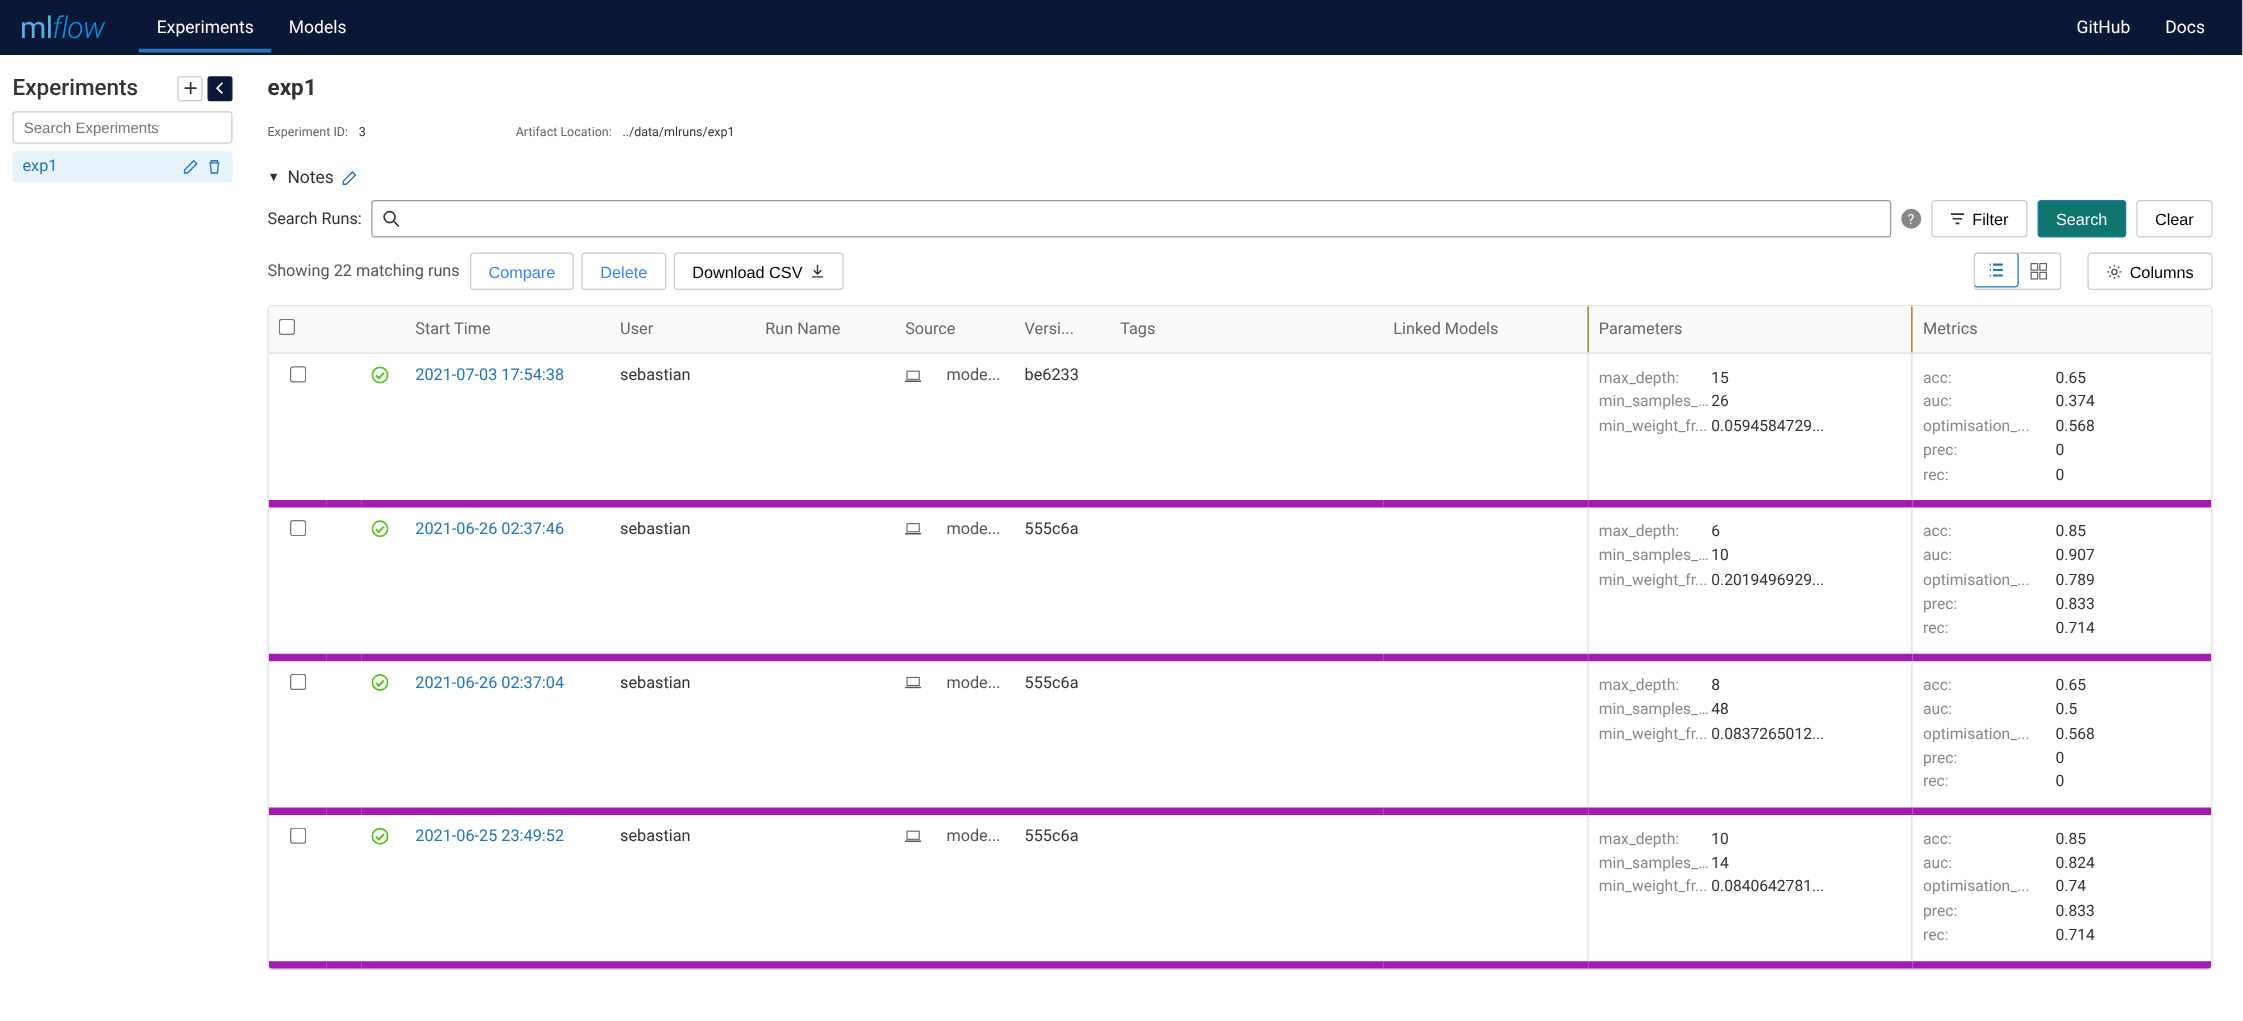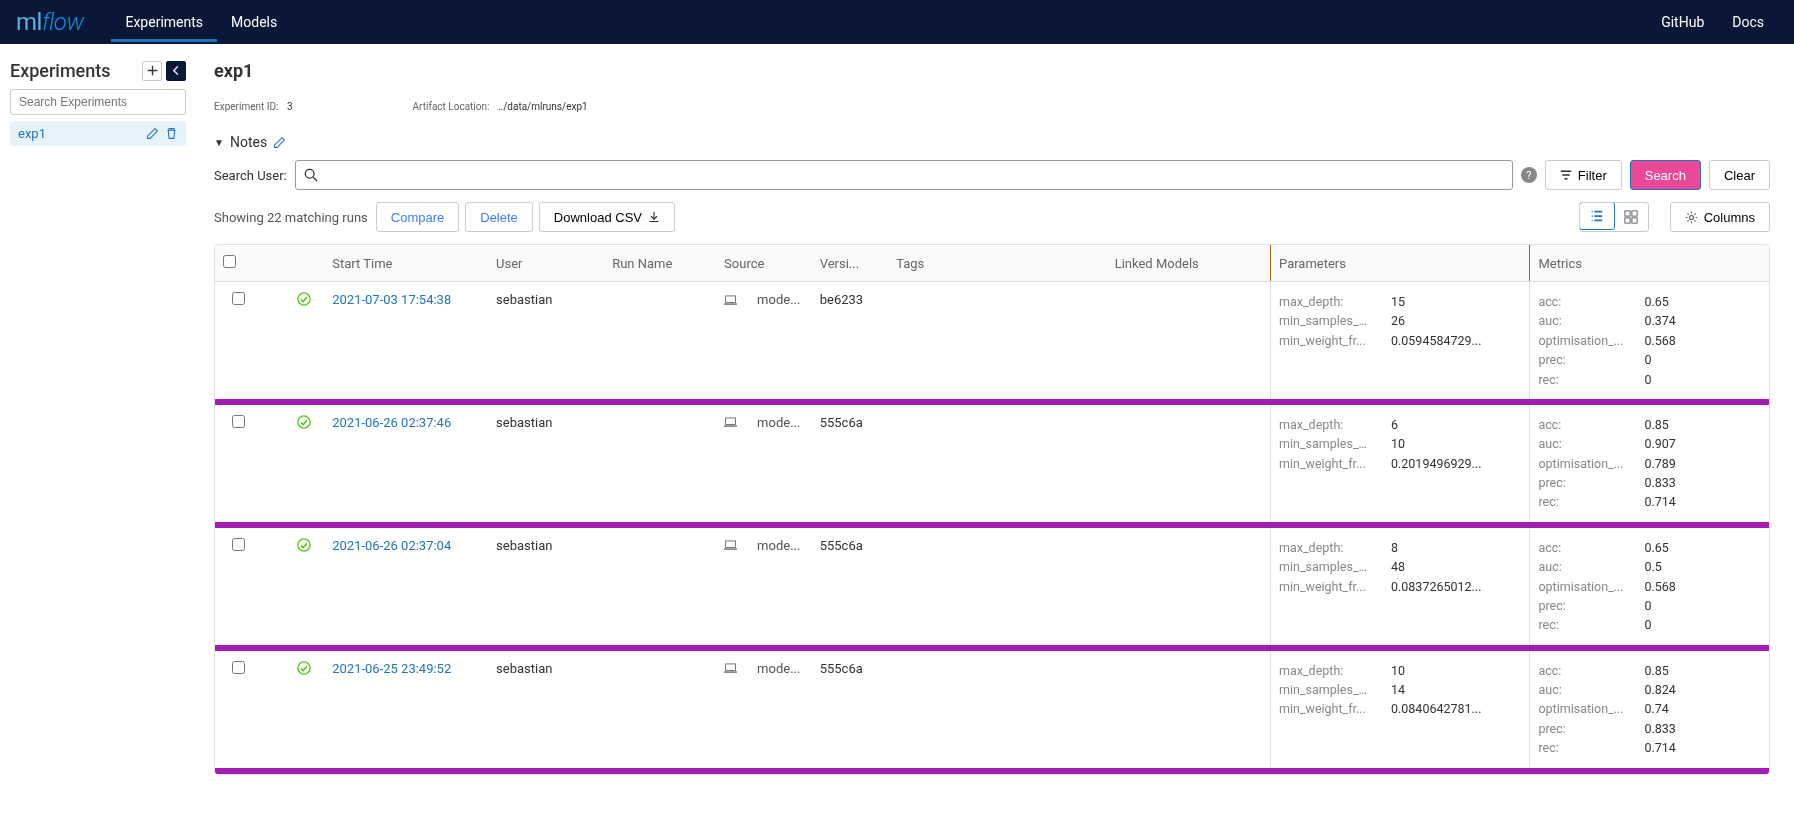--- a/index.html
+++ b/index.html
@@ -38,21 +38,21 @@
   .notes-edit { color: #2374bb; }
   .notes-body { color: #555; margin-bottom: 24px; font-size: 13px; }
   
   .search-row { display: flex; align-items: center; gap: 8px; margin-bottom: 12px; }
   .search-label { font-size: 13px; white-space: nowrap; }
   .search-box { flex: 1; border: 1px solid #999; border-radius: 3px; display: flex; align-items: center; padding: 0 8px; height: 30px; }
   .search-box svg { width: 14px; height: 14px; margin-right: 8px; flex-shrink: 0; }
   .search-input { flex: 1; border: none; outline: none; font-size: 13px; }
   .q-icon { width: 16px; height: 16px; border-radius: 50%; background: #888; color: #fff; display: inline-flex; align-items: center; justify-content: center; font-size: 11px; cursor: pointer; flex-shrink: 0; }
   .btn { padding: 5px 14px; border: 1px solid #ccc; border-radius: 3px; background: #fff; cursor: pointer; font-size: 13px; display: inline-flex; align-items: center; gap: 6px; height: 30px; }
-  .btn-primary { background: #ec4899; border-color: #2374bb; color: #fff; }
+  .btn-primary { background: #0f766e; border-color: #2374bb; color: #fff; }
   
   .toolbar-row { display: flex; align-items: center; margin-bottom: 12px; }
   .showing-text { color: #555; margin-right: 8px; }
   .btn[disabled] { color: #3b82f6; cursor: not-allowed; }
   .toolbar-right { margin-left: auto; display: flex; gap: 21px; }
   .view-toggle { display: flex; border: 1px solid #ccc; border-radius: 3px; overflow: hidden; }
   .view-toggle .view-btn { padding: 5px 10px; cursor: pointer; display: flex; align-items: center; justify-content: center; height: 28px; }
   .view-toggle .view-btn.active { border: 1px solid #2374bb; color: #2374bb; border-radius: 3px; margin: -1px; }
   
   .table-wrap { border: 1px solid #e0e0e0; border-radius: 4px; overflow: hidden; }
@@ -61,21 +61,21 @@
   .runs-table th.param-col, .runs-table th.metric-col { border-left: 1px solid #a16207; }
   .runs-table td { padding: 10px 8px; border-bottom: 6px solid #a21caf; vertical-align: top; font-size: 13px; }
   .runs-table td.param-col, .runs-table td.metric-col { border-left: 1px solid #e0e0e0; }
   .status-ok { color: #52c41a; }
   .start-time { color: #2374bb; cursor: pointer; }
   .source-cell { display: flex; align-items: center; gap: 20px; color: #555; white-space: nowrap; overflow: hidden; }
   .laptop-icon { width: 13px; height: 10px; flex-shrink: 0; }
   .kv-list { font-size: 12.5px; line-height: 1.55; }
   .kv-key { color: #888; }
   .kv-val { color: #333; }
-  .kv-item { display: flex; gap: 22px; }
+  .kv-item { display: flex; gap: 0; }
   .kv-item .kv-key { width: 90px; overflow: hidden; white-space: nowrap; text-overflow: ellipsis; flex-shrink: 0; }
   .metric-item { display: flex; gap: 6px; }
   .metric-item .kv-key { width: 100px; overflow: hidden; white-space: nowrap; text-overflow: ellipsis; flex-shrink: 0; }
   .checkbox-cell { width: 34px; text-align: center; }
   .checkbox-cell input { cursor: pointer; }
   .expander-cell { width: 20px; }
   .status-cell { width: 26px; }
 </style>
 </head>
 <body>
@@ -139,21 +139,21 @@
 
     <div class="notes-header">
       <span class="notes-caret">▼</span>
       <span>Notes</span>
       <svg class="notes-edit" viewBox="0 0 16 16" width="13" height="13">
           <path d="M11 2l3 3-9 9H2v-3l9-9z" fill="none" stroke="#2374bb" stroke-width="1.3"></path>
         </svg>
     </div>
 
     <div class="search-row">
-      <span class="search-label">Search User:</span>
+      <span class="search-label">Search Runs:</span>
       <div class="search-box">
         <svg viewBox="0 0 16 16">
             <circle cx="6.5" cy="6.5" r="5" fill="none" stroke="#333" stroke-width="1.5"></circle>
             <path d="M10.5 10.5 15 15" stroke="#333" stroke-width="1.5"></path>
           </svg>
       </div>
       <span class="q-icon">?</span>
       <button class="btn">
         <svg viewBox="0 0 16 16" width="12" height="12">
             <path d="M1 3h14M3 8h10M6 13h4" stroke="#333" stroke-width="1.8"></path>

